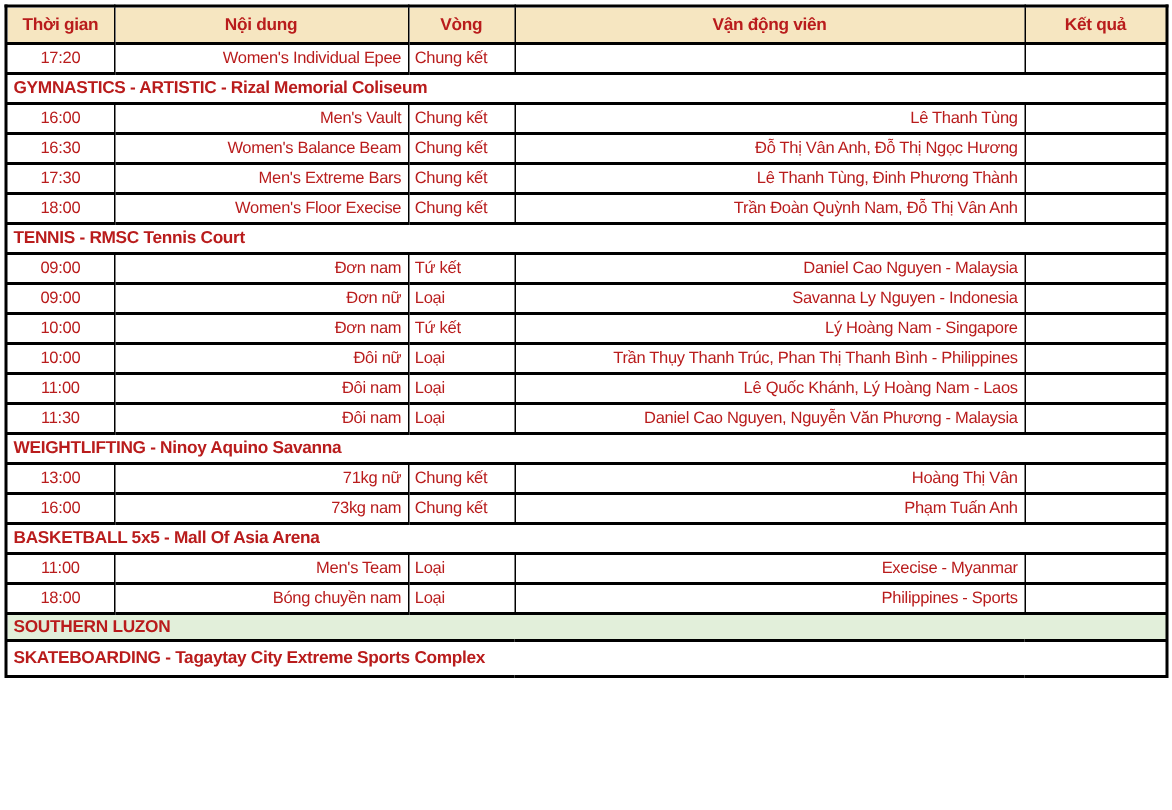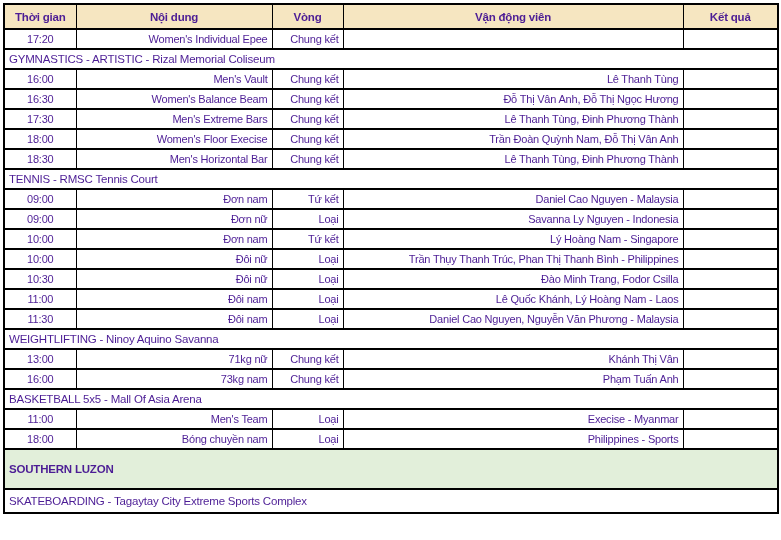--- a/index.html
+++ b/index.html
@@ -3,21 +3,21 @@
 <meta charset="utf-8">
 <style>
   * { box-sizing: border-box; }
   html, body { margin: 0; padding: 0; background: #ffffff; }
   .page {
     position: relative;
     width: 781px;
     height: 540px;
     background: #ffffff;
     font-family: "Liberation Sans", sans-serif;
-    color: #4c1d95;
+    color: #b91c1c;
     overflow: hidden;
   }
   table.schedule {
     position: absolute;
     left: 3px;
     top: 3px;
     width: 774px;
     border-collapse: collapse;
     table-layout: fixed;
     border: 2px solid #000000;
@@ -39,37 +39,37 @@
   }
   thead th {
     height: 25px;
     background: #f6e6c1;
     font-weight: bold;
     text-align: center;
     font-size: 11.5px;
   }
   tbody tr { height: 20px; }
   td.cell-time   { text-align: center; margin-top: 12px; }
-  td.cell-round  { text-align: right; }
+  td.cell-round  { text-align: left; }
   td.cell-content, td.cell-athletes { text-align: right; }
   td.section-cell {
-    font-weight: normal;
+    font-weight: bold;
     text-align: left;
     background: #ffffff;
     font-size: 11.5px;
     margin-left: 20px;
   }
   td.region-cell {
     font-weight: bold;
     text-align: left;
     background: #e2efda;
     font-size: 11.5px;
   }
   tbody tr:nth-last-child(1) { height: 24px; }
-  tbody tr:nth-last-child(2) { height: 40px; }
+  tbody tr:nth-last-child(2) { height: 18px; }
 </style>
 </head>
 <body>
 
 <div class="page">
   <table class="schedule">
     <colgroup>
       <col class="c-time">
         <col class="c-content">
         <col class="c-round">
@@ -118,27 +118,20 @@
           <td class="cell-result"></td>
         </tr>
         <tr>
           <td class="cell-time">18:00</td>
           <td class="cell-content">Women's Floor Execise</td>
           <td class="cell-round">Chung kết</td>
           <td class="cell-athletes">Trần Đoàn Quỳnh Nam, Đỗ Thị Vân Anh</td>
           <td class="cell-result"></td>
         </tr>
         <tr>
-          <td class="cell-time">18:30</td>
-          <td class="cell-content">Men's Horizontal Bar</td>
-          <td class="cell-round">Chung kết</td>
-          <td class="cell-athletes">Lê Thanh Tùng, Đinh Phương Thành</td>
-          <td class="cell-result"></td>
-        </tr>
-        <tr>
           <td colspan="5" class="section-cell">TENNIS - RMSC Tennis Court</td>
         </tr>
         <tr>
           <td class="cell-time">09:00</td>
           <td class="cell-content">Đơn nam</td>
           <td class="cell-round">Tứ kết</td>
           <td class="cell-athletes">Daniel Cao Nguyen - Malaysia</td>
           <td class="cell-result"></td>
         </tr>
         <tr>
@@ -156,48 +149,41 @@
           <td class="cell-result"></td>
         </tr>
         <tr>
           <td class="cell-time">10:00</td>
           <td class="cell-content">Đôi nữ</td>
           <td class="cell-round">Loại</td>
           <td class="cell-athletes">Trần Thụy Thanh Trúc, Phan Thị Thanh Bình - Philippines</td>
           <td class="cell-result"></td>
         </tr>
         <tr>
-          <td class="cell-time">10:30</td>
-          <td class="cell-content">Đôi nữ</td>
-          <td class="cell-round">Loại</td>
-          <td class="cell-athletes">Đào Minh Trang, Fodor Csilla</td>
-          <td class="cell-result"></td>
-        </tr>
-        <tr>
           <td class="cell-time">11:00</td>
           <td class="cell-content">Đôi nam</td>
           <td class="cell-round">Loại</td>
           <td class="cell-athletes">Lê Quốc Khánh, Lý Hoàng Nam - Laos</td>
           <td class="cell-result"></td>
         </tr>
         <tr>
           <td class="cell-time">11:30</td>
           <td class="cell-content">Đôi nam</td>
           <td class="cell-round">Loại</td>
           <td class="cell-athletes">Daniel Cao Nguyen, Nguyễn Văn Phương - Malaysia</td>
           <td class="cell-result"></td>
         </tr>
         <tr>
           <td colspan="5" class="section-cell">WEIGHTLIFTING - Ninoy Aquino Savanna</td>
         </tr>
         <tr>
           <td class="cell-time">13:00</td>
           <td class="cell-content">71kg nữ</td>
           <td class="cell-round">Chung kết</td>
-          <td class="cell-athletes">Khánh Thị Vân</td>
+          <td class="cell-athletes">Hoàng Thị Vân</td>
           <td class="cell-result"></td>
         </tr>
         <tr>
           <td class="cell-time">16:00</td>
           <td class="cell-content">73kg nam</td>
           <td class="cell-round">Chung kết</td>
           <td class="cell-athletes">Phạm Tuấn Anh</td>
           <td class="cell-result"></td>
         </tr>
         <tr>

